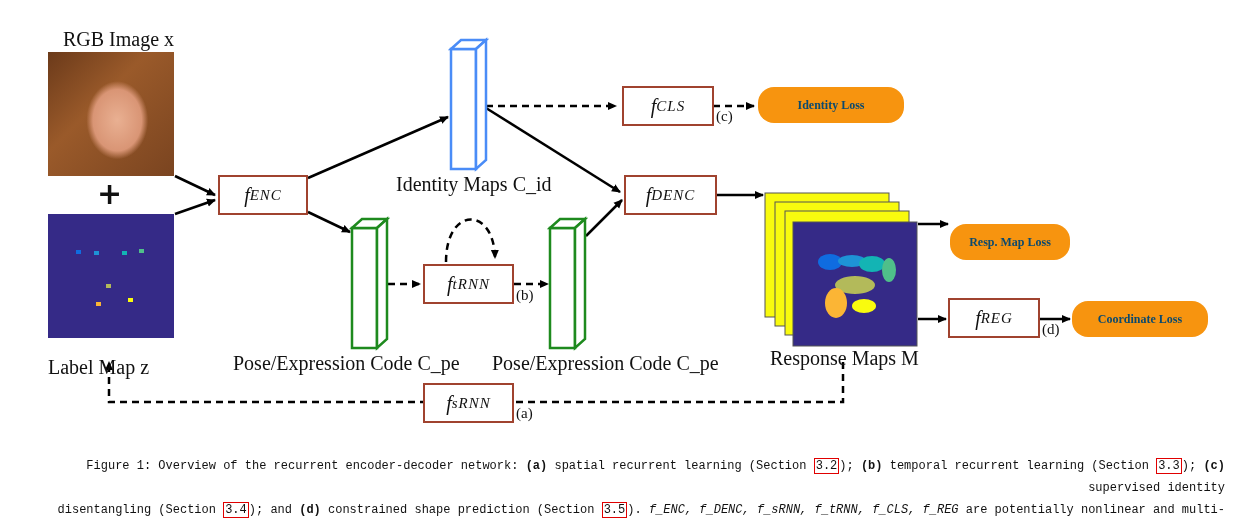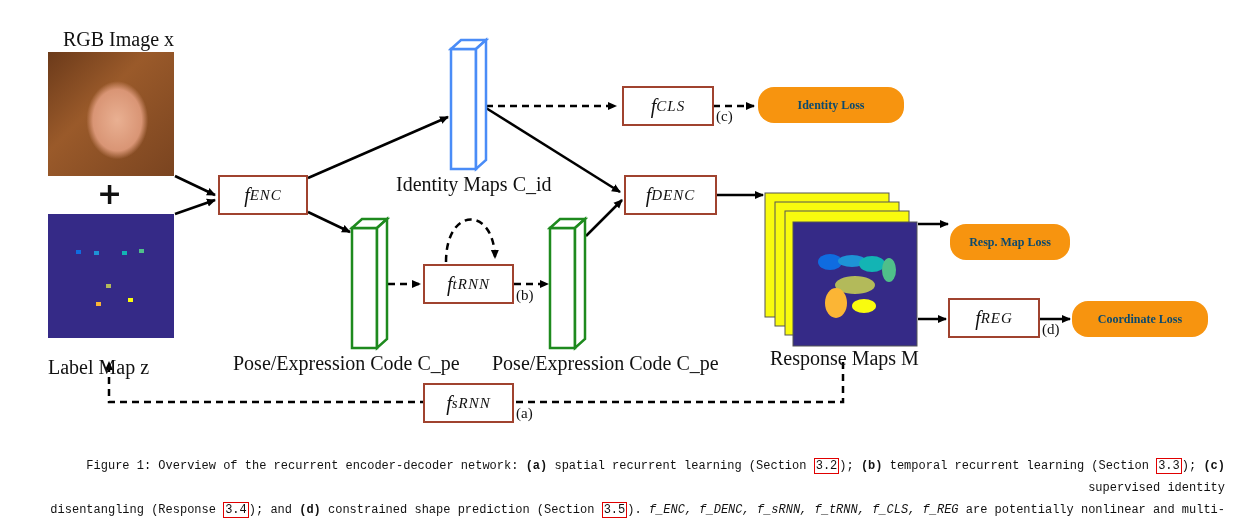--- a/index.html
+++ b/index.html
@@ -141,15 +141,15 @@
 
 <div class="pill" style="left:758px;top:87px;width:146px;height:36px;">Identity Loss</div>
 <div class="pill" style="left:950px;top:224px;width:120px;height:36px;">Resp. Map Loss</div>
 <div class="pill" style="left:1072px;top:301px;width:136px;height:36px;">Coordinate Loss</div>
 
 <div class="caption">
   <div>
     <span>Figure 1: Overview of the recurrent encoder-decoder network: </span><b>(a)</b><span> spatial recurrent learning (Section </span><span class="ref">3.2</span><span>); </span><b>(b)</b><span> temporal recurrent learning (Section </span><span class="ref">3.3</span><span>); </span><b>(c)</b><span> supervised identity</span>
   </div>
   <div>
-    <span>disentangling (Response </span><span class="ref">3.4</span><span>); and </span><b>(d)</b><span> constrained shape prediction (Section </span><span class="ref">3.5</span><span>). </span><span class="math">f_ENC, f_DENC, f_sRNN, f_tRNN, f_CLS, f_REG</span><span> are potentially nonlinear and multi-layered mappings.</span>
+    <span>disentangling (Section </span><span class="ref">3.4</span><span>); and </span><b>(d)</b><span> constrained shape prediction (Section </span><span class="ref">3.5</span><span>). </span><span class="math">f_ENC, f_DENC, f_sRNN, f_tRNN, f_CLS, f_REG</span><span> are potentially nonlinear and multi-layered mappings.</span>
   </div>
 </div>
 
 </body></html>

